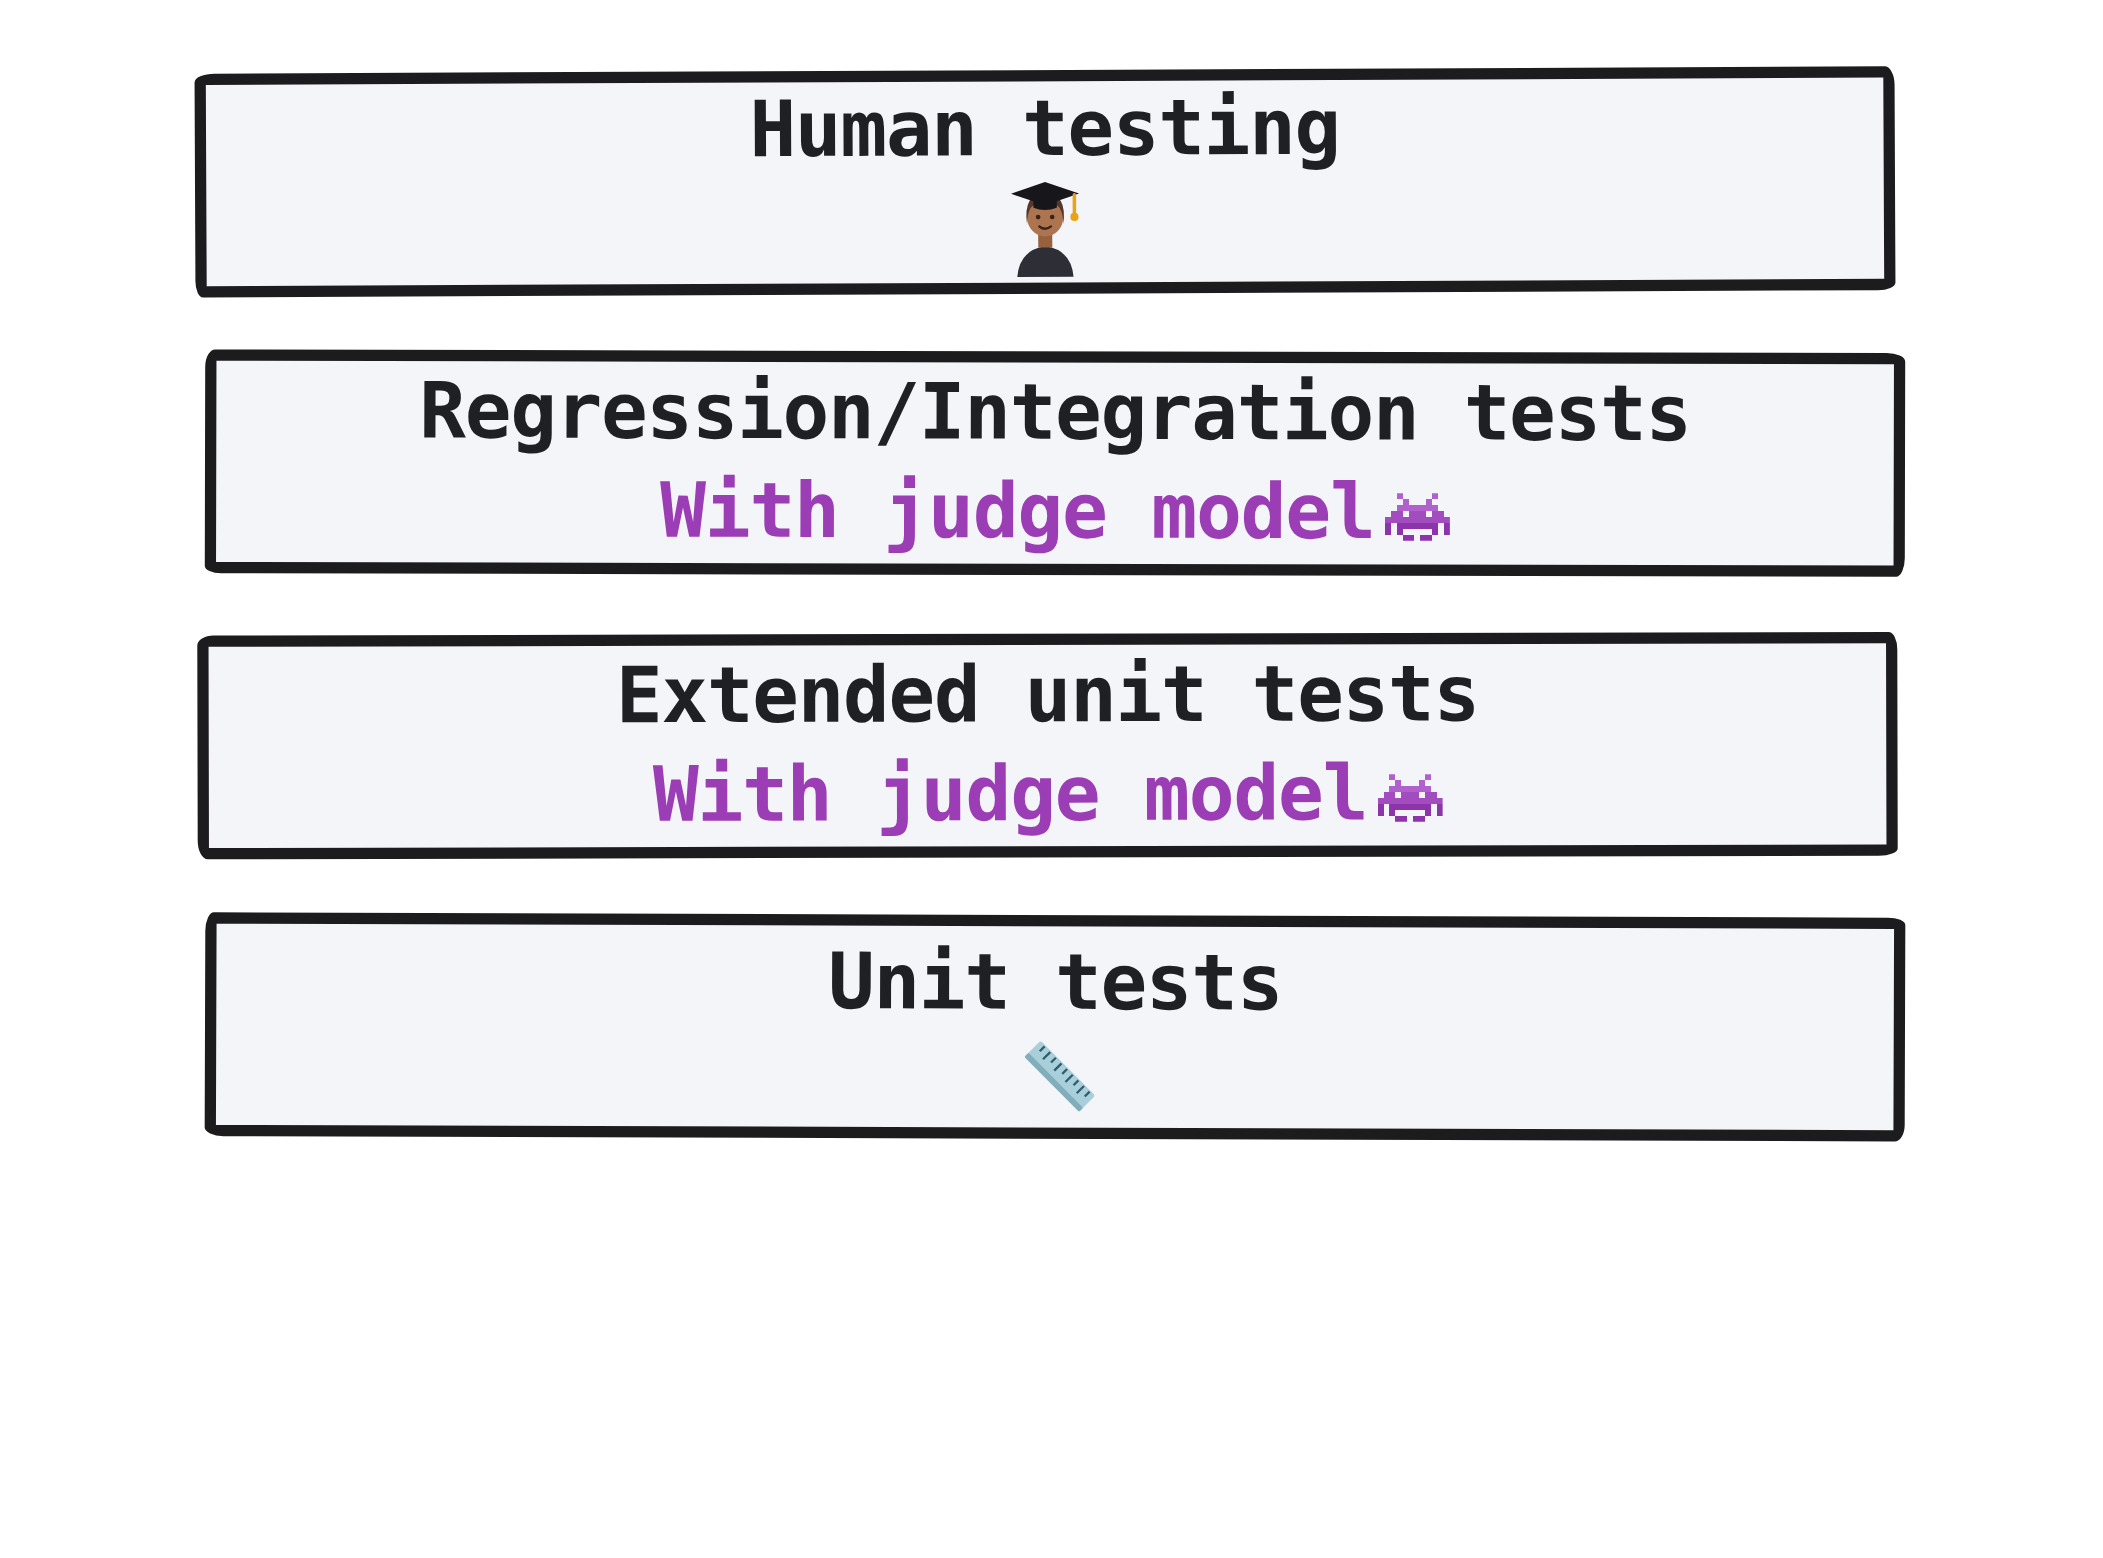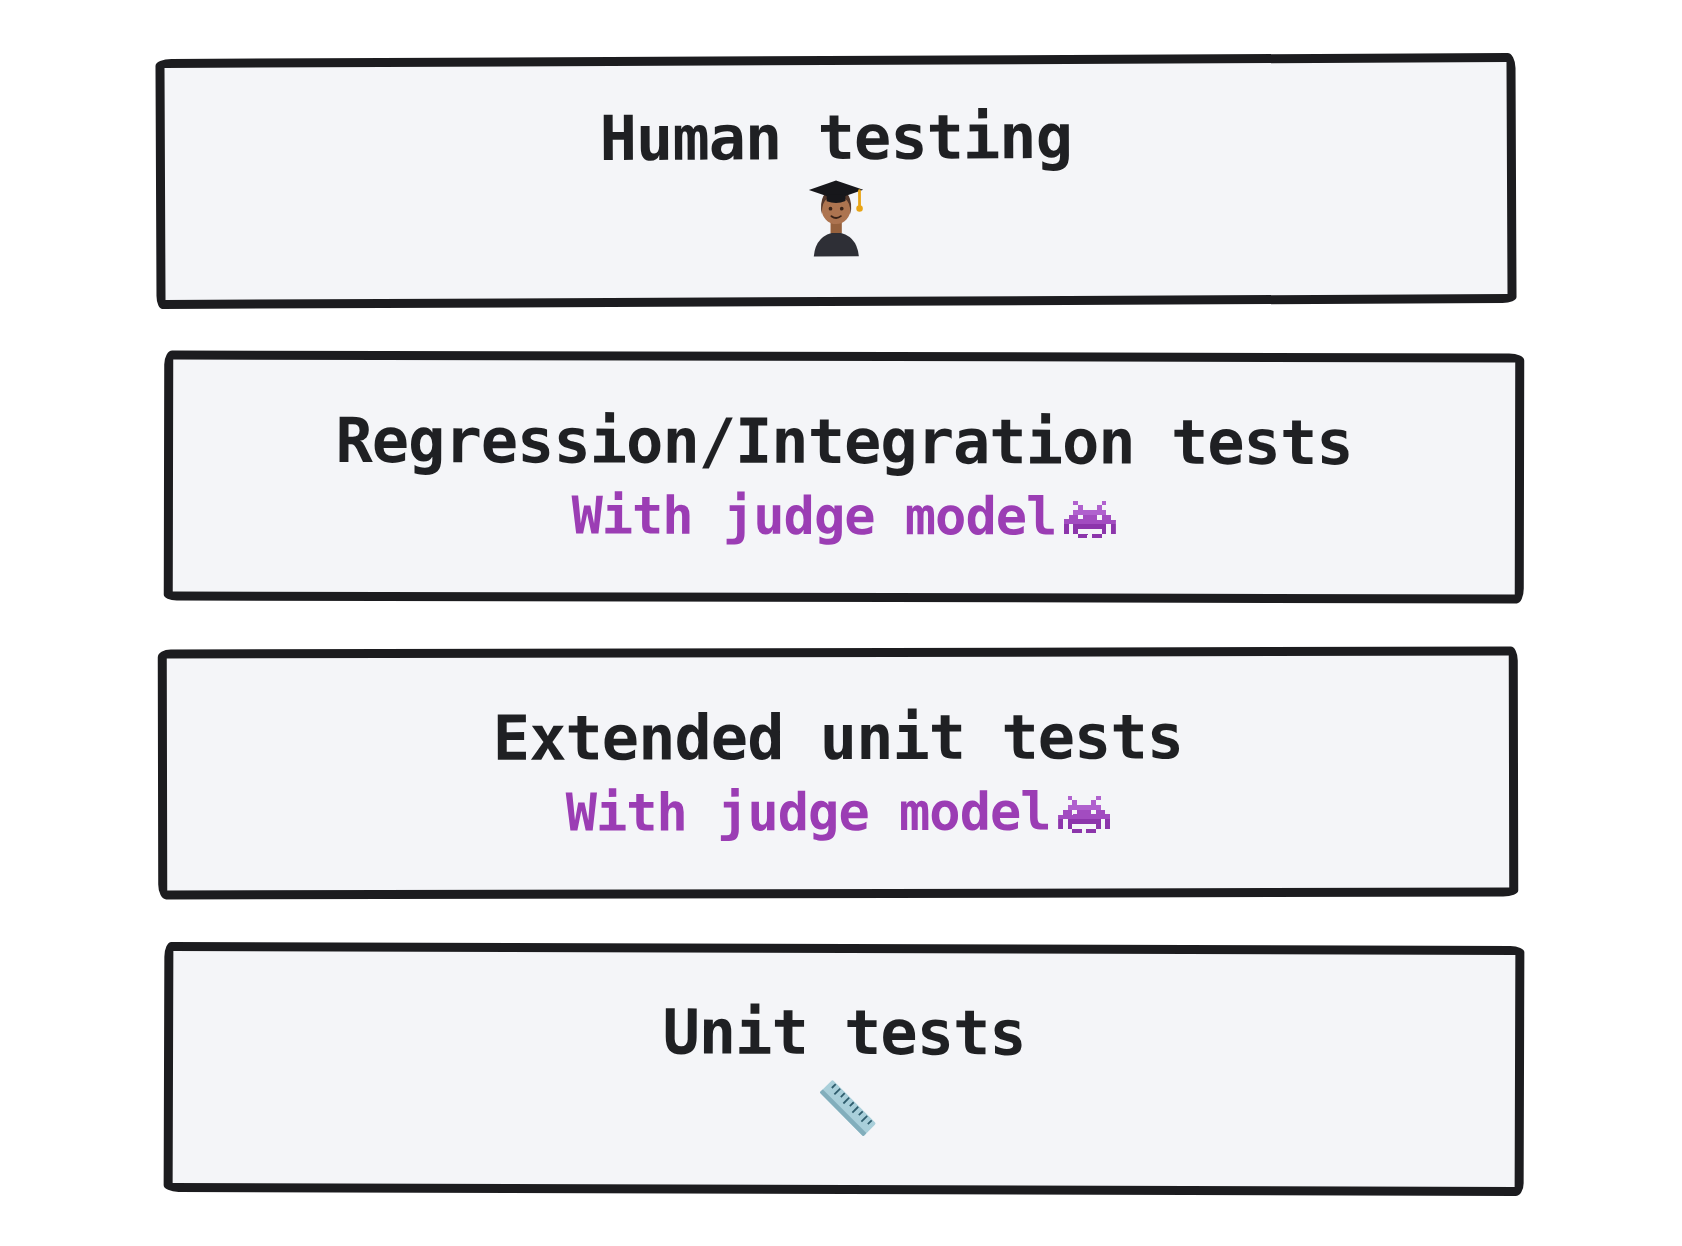--- a/index.html
+++ b/index.html
@@ -7,21 +7,21 @@
     padding: 0;
     background: #ffffff;
     width: 1682px;
     height: 1246px;
     overflow: hidden;
     font-family: "DejaVu Sans Mono", "Liberation Mono", monospace;
   }
   .stack {
     box-sizing: border-box;
     width: 1682px;
-    height: 1246px;
+    height: 911px;
     padding-top: 56px;
     display: flex;
     flex-direction: column;
     align-items: center;
     gap: 46px;
   }
   .box {
     box-sizing: border-box;
     width: 1360px;
     height: 250px;
@@ -44,21 +44,21 @@
     line-height: 1.1;
     white-space: nowrap;
   }
   .box-subtitle-row {
     display: flex;
     align-items: center;
     margin-top: 10px;
     gap: 4px;
   }
   .box-subtitle {
-    font-size: 52px;
+    font-size: 61px;
     font-weight: bold;
     letter-spacing: -1px;
     white-space: nowrap;
   }
   .emoji-svg { display: block; }
   .student-wrap { margin-top: 6px; }
   .invader-wrap { margin-left: 4px; margin-top: 6px; }
   .ruler-wrap { margin-left: 8px; }
 </style>
 </head>

